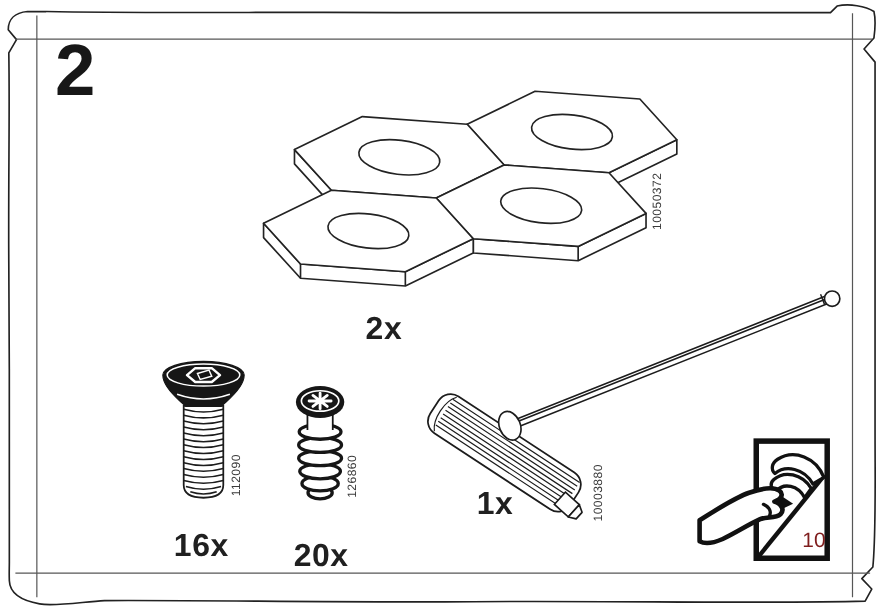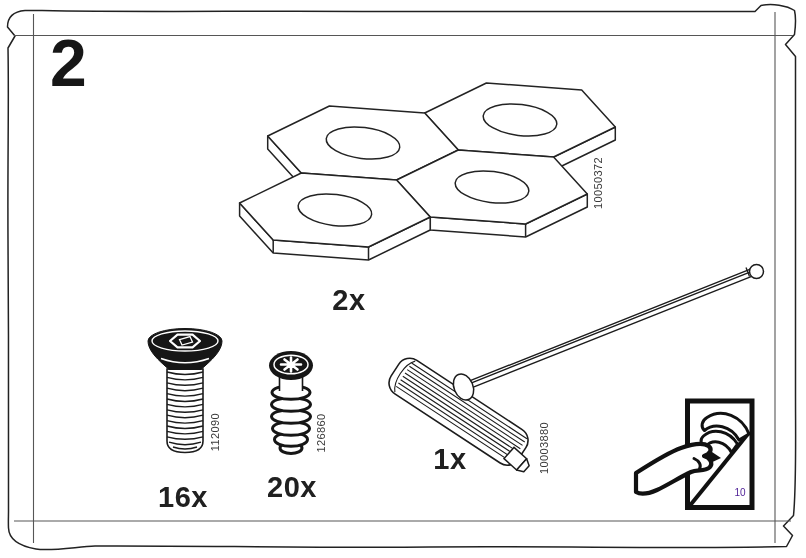--- a/index.html
+++ b/index.html
@@ -3,24 +3,24 @@
 <meta charset="utf-8">
 <style>
   html,body{margin:0;padding:0;background:#ffffff;}
   #stage{position:relative;width:806px;height:558px;background:#ffffff;overflow:hidden;
          font-family:"Liberation Sans","DejaVu Sans",sans-serif;}
   #art{position:absolute;left:0;top:0;}
   .txt{position:absolute;white-space:nowrap;}
   .step{left:50px;top:30px;font-size:66px;font-weight:700;color:#171717;line-height:1;}
   .qty{transform:translate(-50%,-50%);font-size:29px;font-weight:700;color:#202020;letter-spacing:.5px;}
   .artno{transform:translate(-50%,-50%) rotate(-90deg);font-size:11px;color:#3a3a3a;letter-spacing:.4px;}
-  .pageno{transform:translate(-50%,-50%);font-size:10px;color:#4c1d95;}
+  .pageno{transform:translate(-50%,-50%);font-size:19px;color:#7f1d1d;}
   #qty-panel{left:349px;top:300px;}
   #qty-flat{left:183px;top:481px;margin-top:16px;}
-  #qty-pan{left:292px;top:487px;}
+  #qty-pan{left:292px;top:506px;}
   #qty-key{left:450px;top:459px;}
   #art-panel{left:598px;top:183px;}
   #art-flat{left:215px;top:432px;}
   #art-pan{left:321px;top:433px;}
   #art-key{left:544px;top:448px;}
   #goto-page{left:740px;top:492px;}
 </style>
 </head>
 <body>
 

